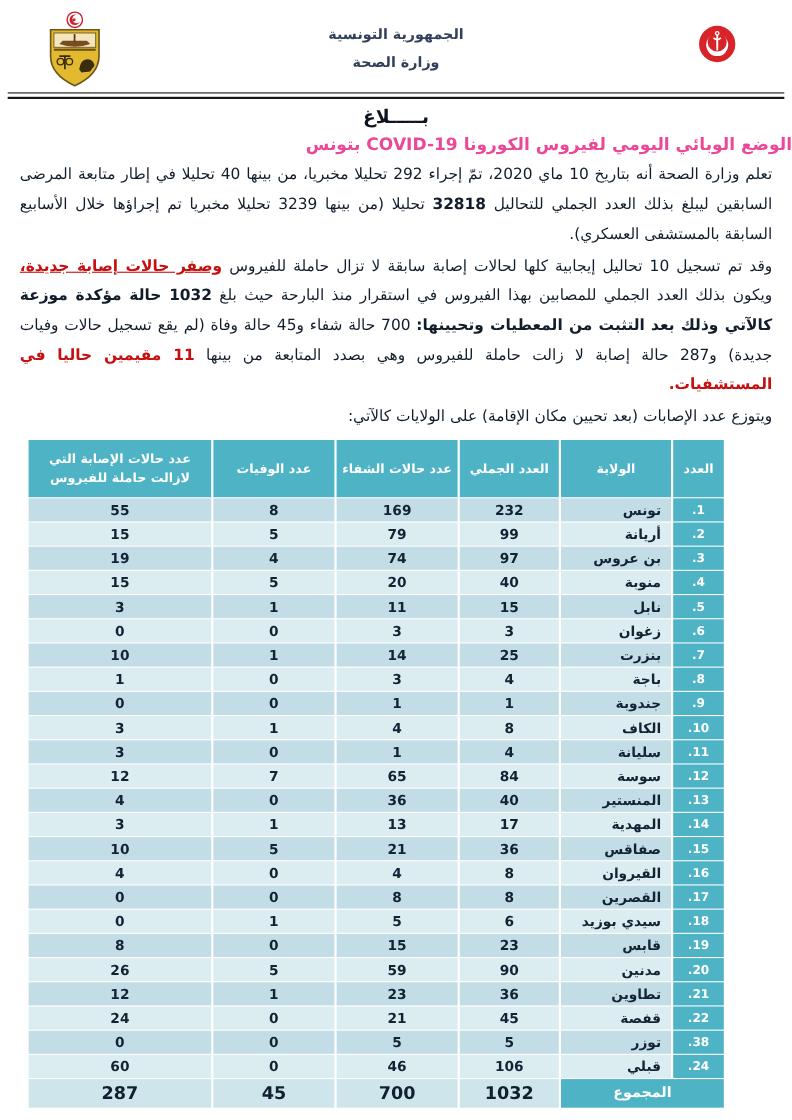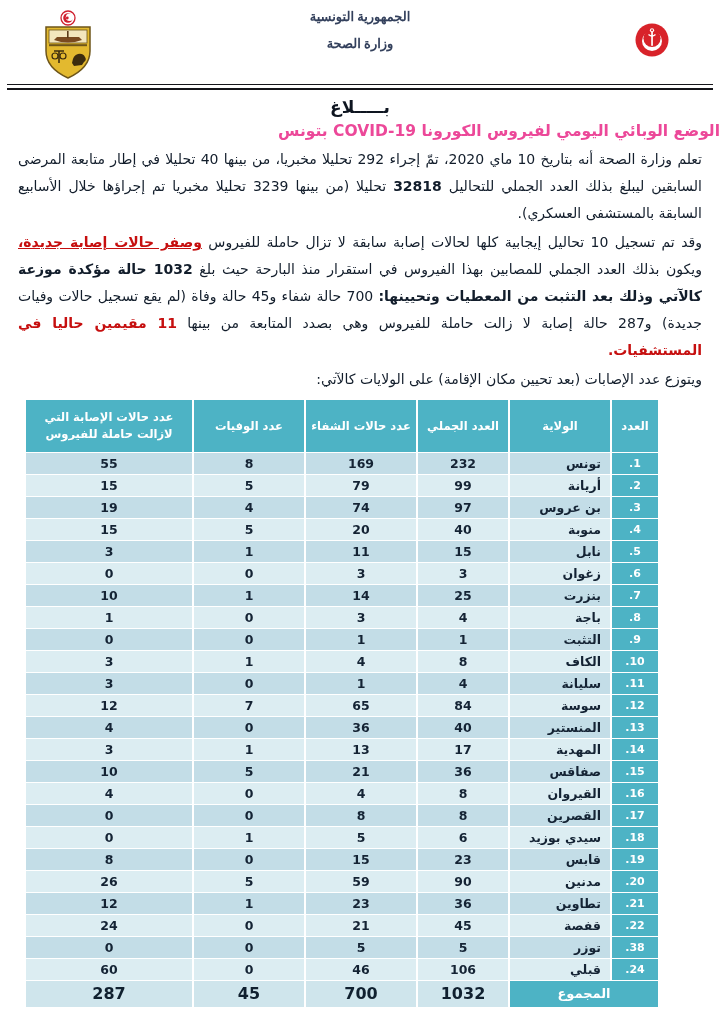--- a/index.html
+++ b/index.html
@@ -6,21 +6,21 @@
   body{
     width:720px;height:1018px;background:#ffffff;overflow:hidden;
     font-family:"DejaVu Sans",sans-serif;color:#15202e;
   }
   .page{position:relative;width:720px;height:1018px;direction:rtl;}
 
   
   .doc-header{position:relative;height:84px;}
   .coat{position:absolute;left:40px;top:10px;}
   .mlogo{position:absolute;right:50px;top:22px;}
-  .hdr-center{position:absolute;left:0;right:0;top:9px;text-align:center;color:#33405c;font-family:Liberation Serif, serif;}
+  .hdr-center{position:absolute;left:0;right:0;top:24px;text-align:center;color:#33405c;}
   .hdr-line1{font-size:13px;font-weight:700;margin-bottom:11px;}
   .hdr-line2{font-size:13px;font-weight:700;}
   .rule{margin:0 7px;height:3px;border-top:1.5px solid #15151a;border-bottom:2.5px solid #15151a;}
 
   
   .title{margin-top:7px;text-align:center;font-size:17px;font-weight:800;color:#0e1520;letter-spacing:1px;}
   .subtitle{margin-top:5px;font-size:15.5px;font-weight:800;color:#ec4899;}
 
   
   .para{margin:6px 18px 0 18px;font-size:14px;line-height:1.93;text-align:justify;color:#121d2b;}
@@ -177,21 +177,21 @@
         <tr class="even">
           <td class="cell-num">8.</td>
           <td class="cell-name">باجة</td>
           <td class="cell-val">4</td>
           <td class="cell-val">3</td>
           <td class="cell-val">0</td>
           <td class="cell-val">1</td>
         </tr>
         <tr class="odd">
           <td class="cell-num">9.</td>
-          <td class="cell-name">التثبت</td>
+          <td class="cell-name">جندوبة</td>
           <td class="cell-val">1</td>
           <td class="cell-val">1</td>
           <td class="cell-val">0</td>
           <td class="cell-val">0</td>
         </tr>
         <tr class="even">
           <td class="cell-num">10.</td>
           <td class="cell-name">الكاف</td>
           <td class="cell-val">8</td>
           <td class="cell-val">4</td>

